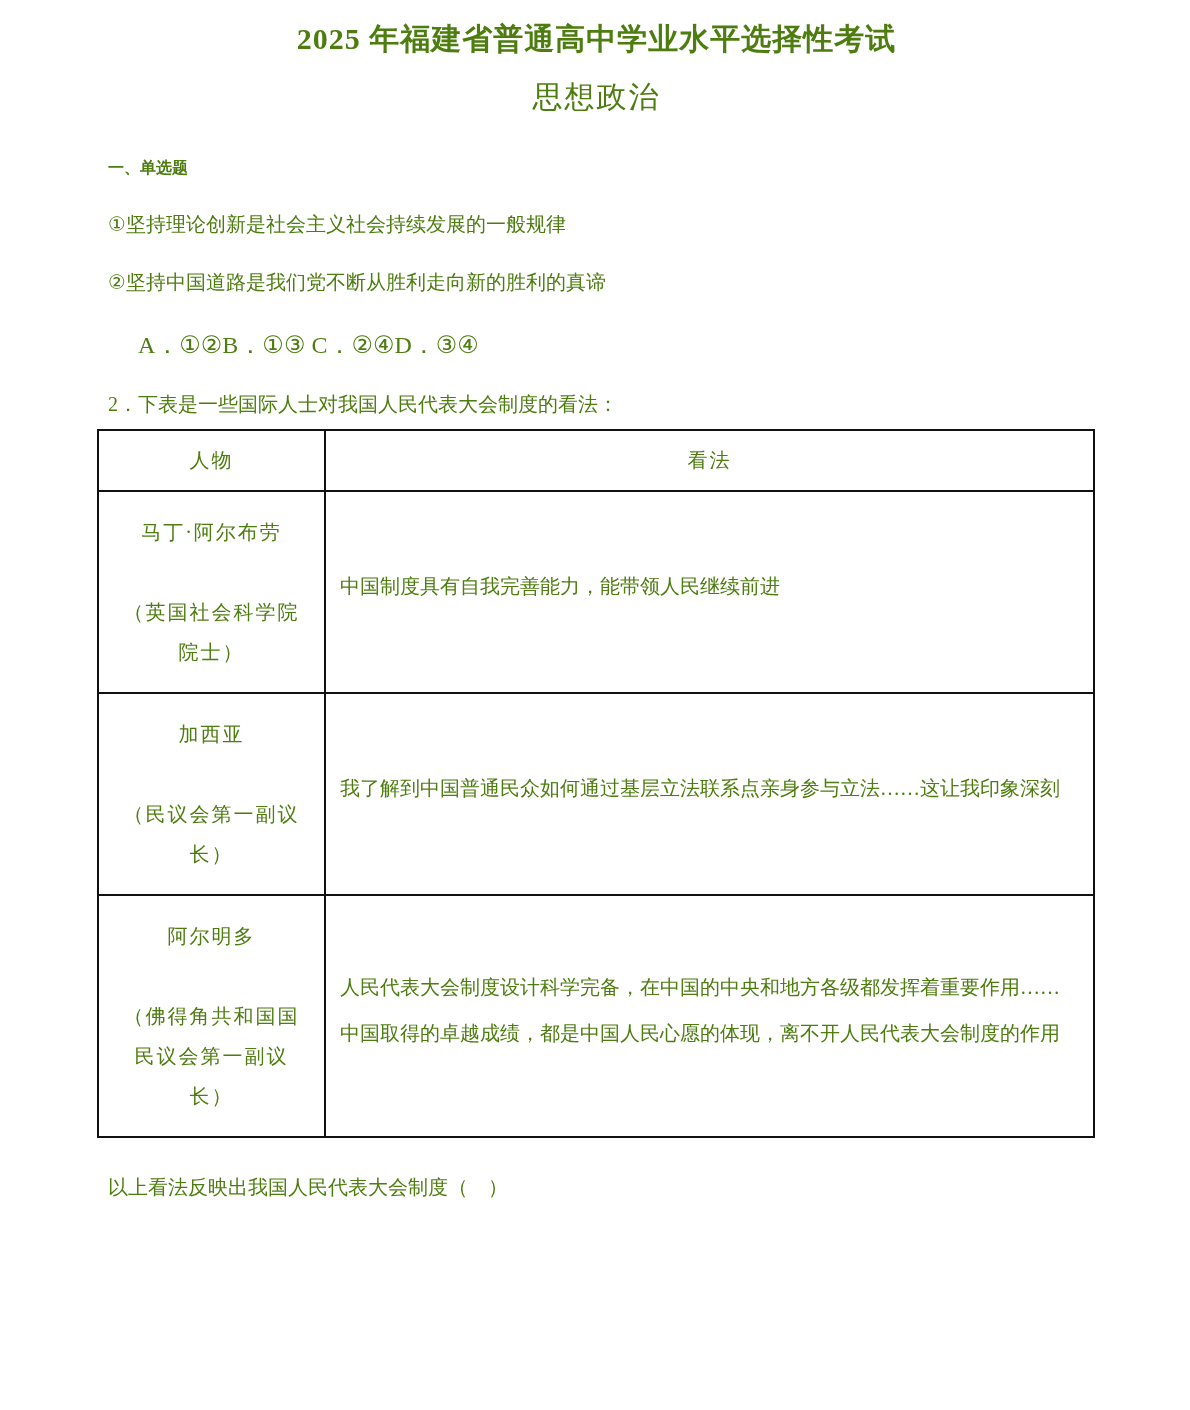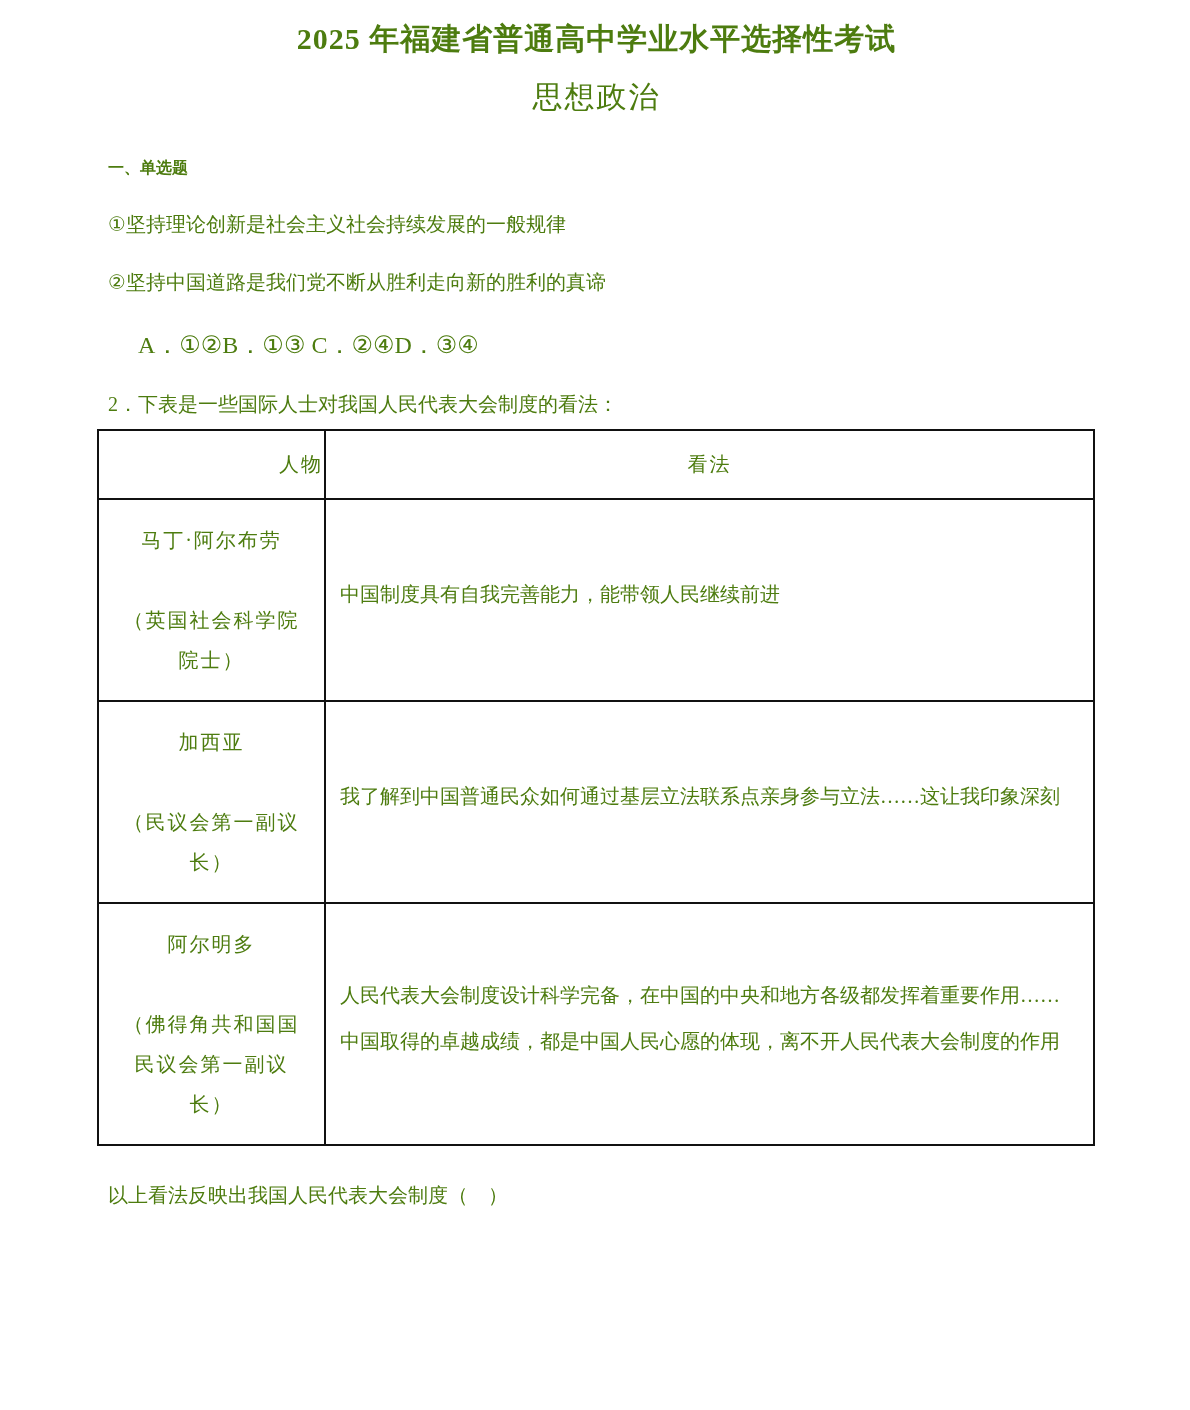--- a/index.html
+++ b/index.html
@@ -66,21 +66,21 @@
     margin: 8px 0 0 -11px;
   }
   table.persons-table th,
   table.persons-table td {
     border: 2px solid #111111;
     font-size: 20px;
     font-weight: normal;
     vertical-align: middle;
     box-sizing: border-box;
   }
-  th.col-person { width: 227px; height: 69px; text-align: right; letter-spacing: 2px; }
+  th.col-person { width: 227px; height: 61px; text-align: center; letter-spacing: 2px; }
   th.col-view  { text-align: center; letter-spacing: 2px; }
   td.person-cell {
     text-align: center;
     line-height: 40px;
     letter-spacing: 2px;
     padding: 20px 6px;
   }
   td.person-cell .person-name { margin-bottom: 40px; }
   td.view-cell {
     text-align: left;

